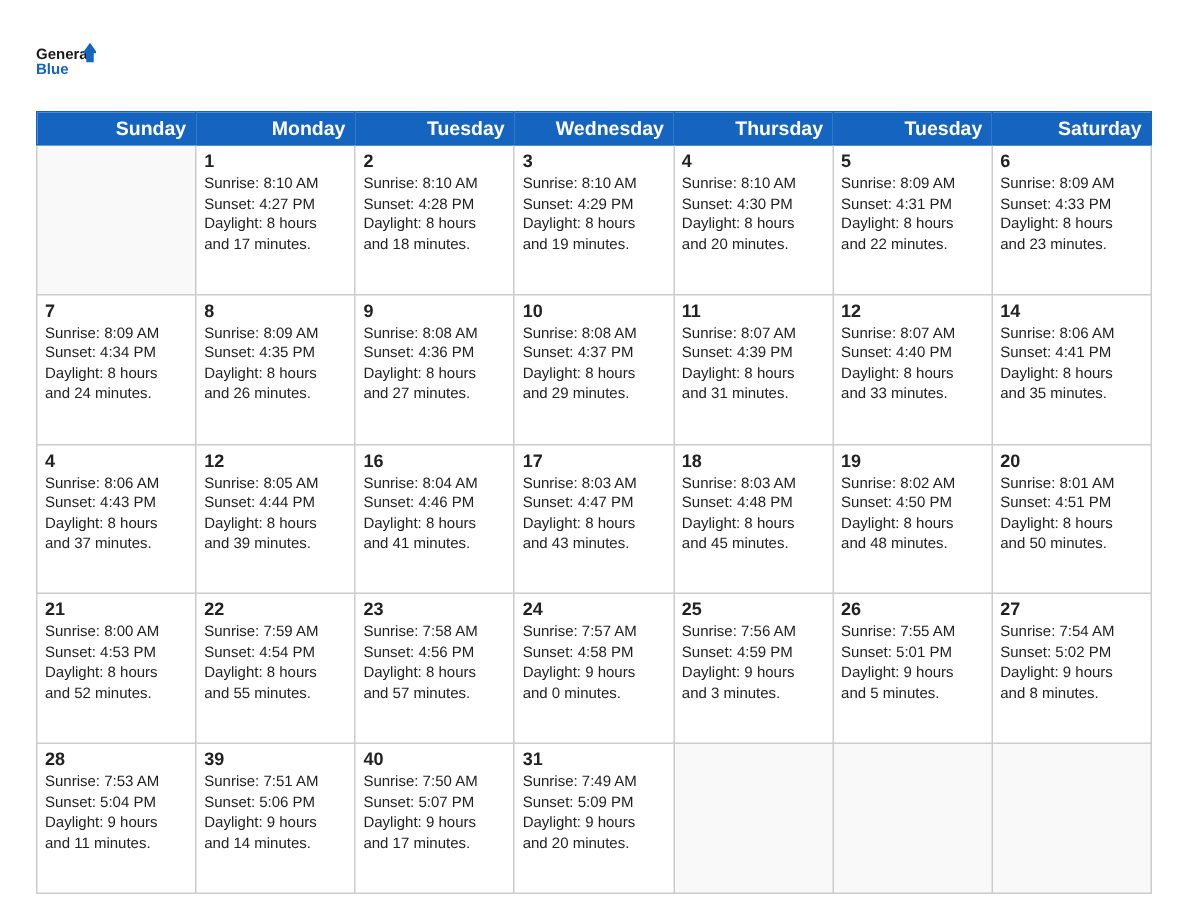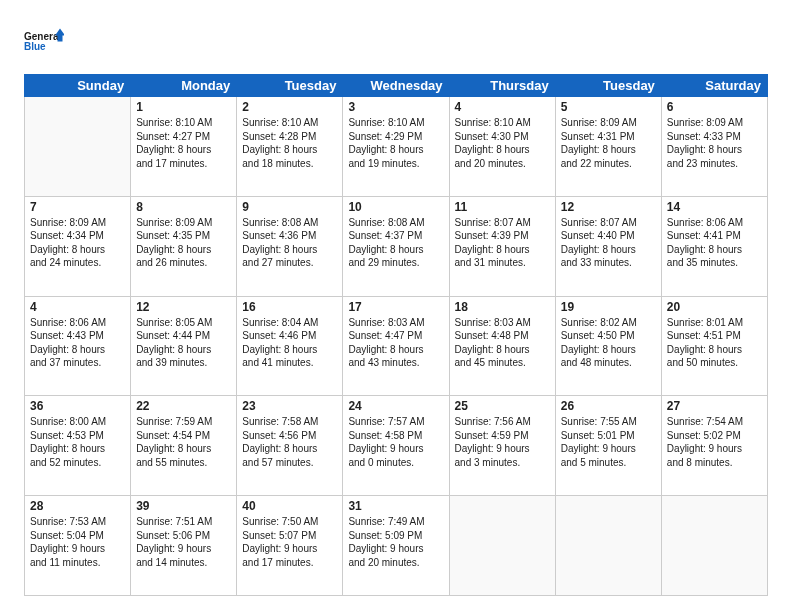--- a/index.html
+++ b/index.html
@@ -192,21 +192,21 @@
             <span class="day-num">19</span>
             <div class="day-info">Sunrise: 8:02 AM<br>Sunset: 4:50 PM<br>Daylight: 8 hours<br>and 48 minutes.</div>
           </td>
           <td>
             <span class="day-num">20</span>
             <div class="day-info">Sunrise: 8:01 AM<br>Sunset: 4:51 PM<br>Daylight: 8 hours<br>and 50 minutes.</div>
           </td>
         </tr>
         <tr>
           <td>
-            <span class="day-num">36</span>
+            <span class="day-num">21</span>
             <div class="day-info">Sunrise: 8:00 AM<br>Sunset: 4:53 PM<br>Daylight: 8 hours<br>and 52 minutes.</div>
           </td>
           <td>
             <span class="day-num">22</span>
             <div class="day-info">Sunrise: 7:59 AM<br>Sunset: 4:54 PM<br>Daylight: 8 hours<br>and 55 minutes.</div>
           </td>
           <td>
             <span class="day-num">23</span>
             <div class="day-info">Sunrise: 7:58 AM<br>Sunset: 4:56 PM<br>Daylight: 8 hours<br>and 57 minutes.</div>
           </td>

